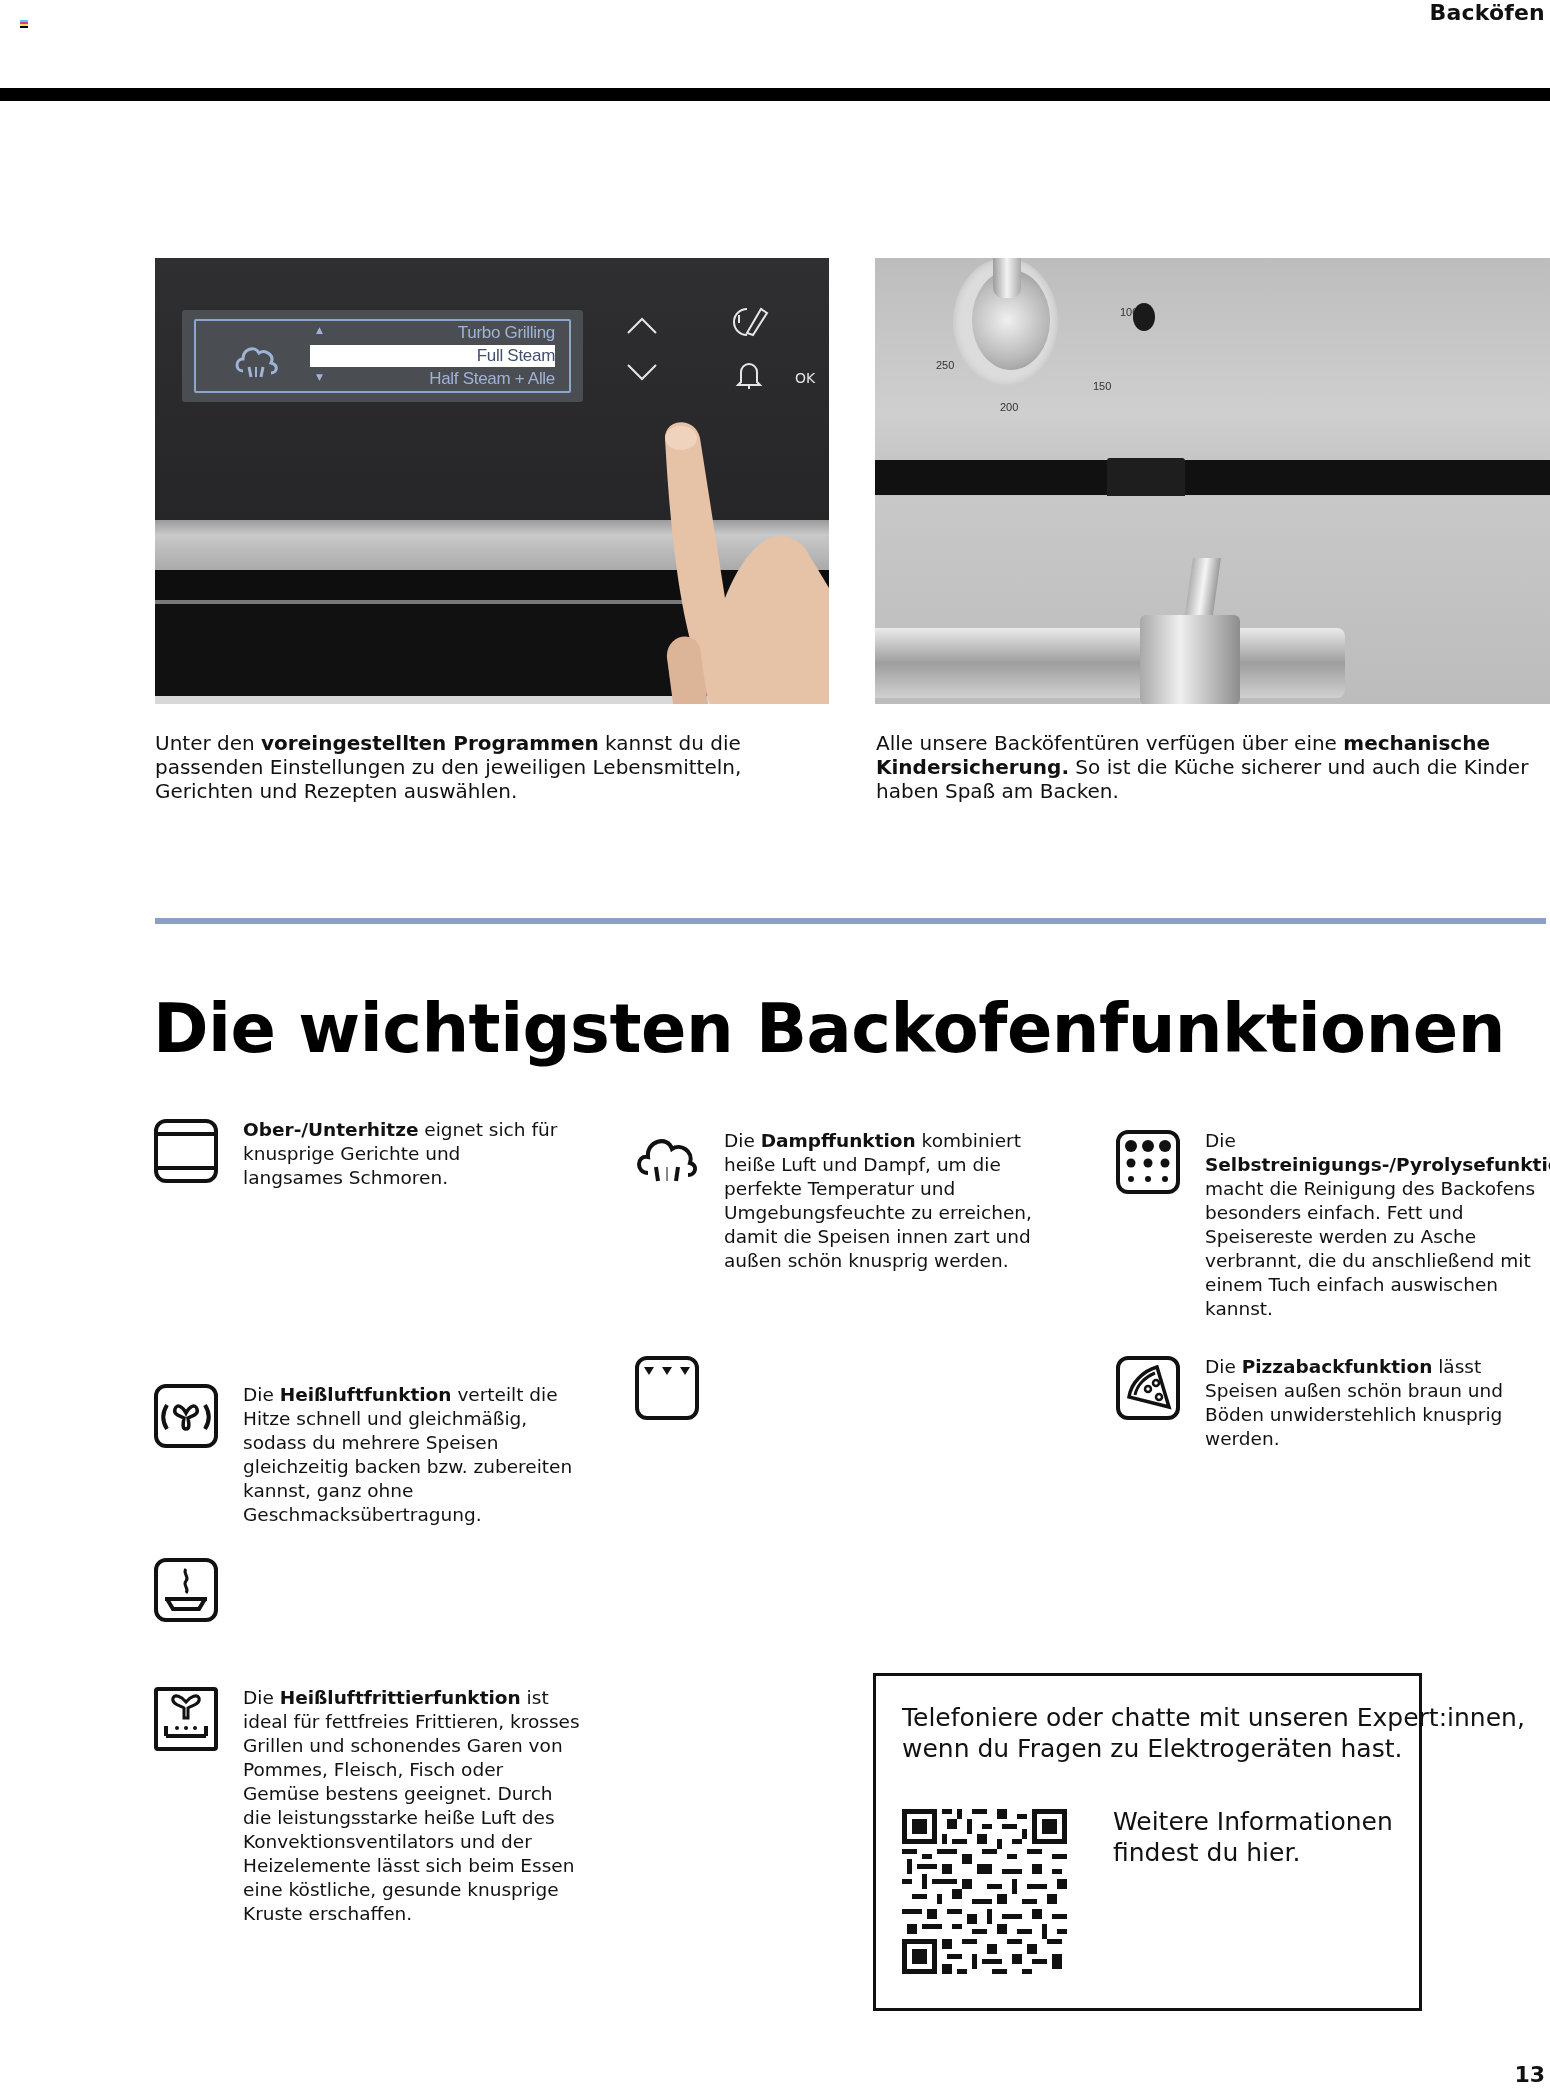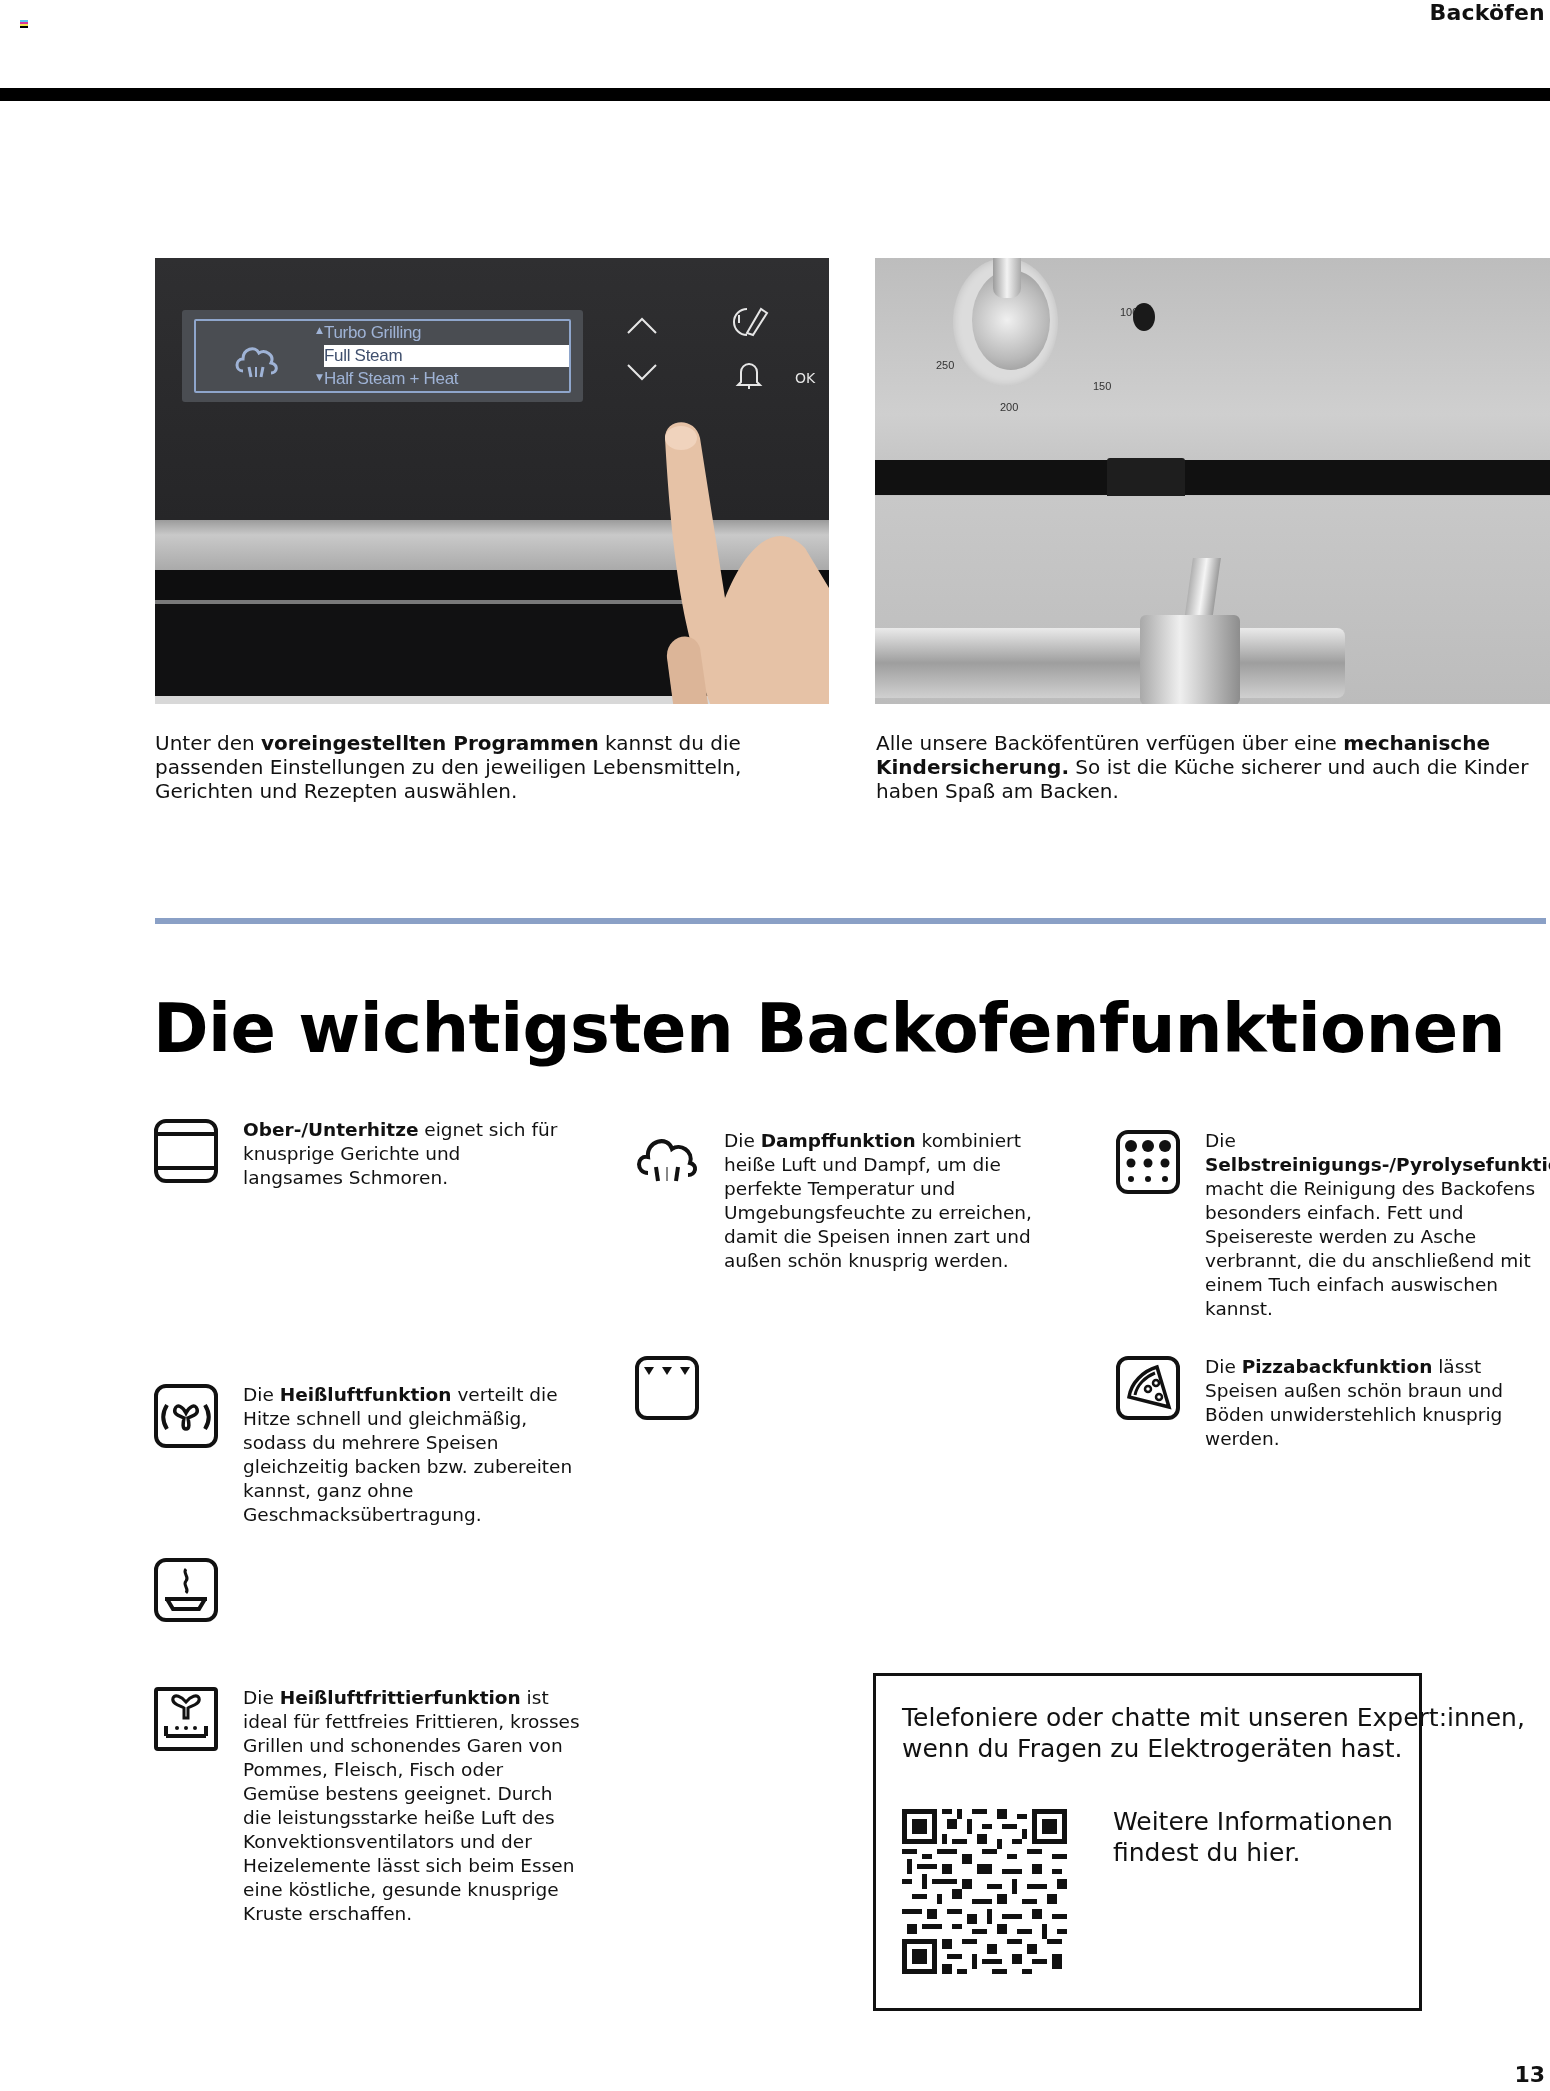--- a/index.html
+++ b/index.html
@@ -13,21 +13,21 @@
   .top-rule { position: absolute; left: 0; top: 88px; width: 1550px; height: 13px; background: #000; }
 
   .photo { position: absolute; top: 258px; height: 446px; overflow: hidden; }
   .photo-left { left: 155px; width: 674px; background: #2a2a2c; }
   .photo-right { left: 875px; width: 675px; background: linear-gradient(180deg, #bdbdbd 0%, #cfcfcf 35%, #c2c2c2 50%, #cbcbcb 100%); }
 
   
   .panel-dark { position: absolute; left: 0; top: 0; width: 100%; height: 262px; background: linear-gradient(180deg, #2f2f31 0%, #262628 100%); }
   .lcd { position: absolute; left: 27px; top: 52px; width: 401px; height: 92px; background: #4a4d52; border-radius: 3px; }
   .lcd-inner { position: absolute; left: 12px; top: 9px; width: 377px; height: 74px; border: 2px solid #8fa6cc; border-radius: 2px; }
-  .lcd-line { position: absolute; left: 128px; width: 245px; text-align: left; color: #9fb3d6; font-family: "Liberation Sans Narrow", "Liberation Sans", sans-serif; font-size: 17px; line-height: 22px; letter-spacing: -0.3px; }
+  .lcd-line { position: absolute; left: 114px; width: 245px; text-align: right; color: #9fb3d6; font-family: "Liberation Sans Narrow", "Liberation Sans", sans-serif; font-size: 17px; line-height: 22px; letter-spacing: -0.3px; }
   .lcd-line.sel { background: #ffffff; color: #40506e; }
   .lcd-arrow { position: absolute; left: 120px; color: #9fb3d6; font-size: 9px; }
   .lcd-icon { position: absolute; left: 35px; top: 20px; width: 50px; height: 40px; }
   .ctrl { position: absolute; color: #e6e6e6; }
   .ctrl-ok { font-size: 14px; }
   .rail-1 { position: absolute; left: 0; top: 262px; width: 100%; height: 50px; background: linear-gradient(180deg, #9b9b9b 0%, #c9c9c9 30%, #aaaaaa 100%); }
   .rail-2 { position: absolute; left: 0; top: 312px; width: 100%; height: 30px; background: #0e0e0f; }
   .rail-3 { position: absolute; left: 0; top: 342px; width: 100%; height: 4px; background: #7a7a7a; }
   .rail-4 { position: absolute; left: 0; top: 346px; width: 100%; height: 92px; background: #111112; }
   .rail-5 { position: absolute; left: 0; top: 438px; width: 100%; height: 8px; background: #d8d8d8; }
@@ -85,21 +85,21 @@
       <svg class="lcd-icon" viewBox="0 0 50 40">
         <path d="M12 30 C4 30 4 18 12 18 C12 8 24 4 28 12 C34 8 44 14 40 22 C48 24 46 32 40 32" fill="none" stroke="#9fb3d6" stroke-width="3"></path>
         <line x1="18" y1="26" x2="20" y2="36" stroke="#9fb3d6" stroke-width="3"></line>
         <line x1="25" y1="26" x2="25" y2="36" stroke="#9fb3d6" stroke-width="2"></line>
         <line x1="32" y1="26" x2="30" y2="36" stroke="#9fb3d6" stroke-width="3"></line>
       </svg>
       <span class="lcd-arrow" style="top:4px">▲</span>
       <div class="lcd-line" style="top:1px">Turbo Grilling</div>
       <div class="lcd-line sel" style="top:24px">Full Steam</div>
       <span class="lcd-arrow" style="top:51px">▼</span>
-      <div class="lcd-line" style="top:47px">Half Steam + Heat</div>
+      <div class="lcd-line" style="top:47px">Half Steam + Alle</div>
     </div>
   </div>
   <svg class="ctrl" style="left:470px;top:55px" width="34" height="24" viewBox="0 0 34 24">
       <polyline points="3,20 17,6 31,20" fill="none" stroke="#e6e6e6" stroke-width="2"></polyline>
     </svg>
   <svg class="ctrl" style="left:470px;top:103px" width="34" height="24" viewBox="0 0 34 24">
       <polyline points="3,4 17,18 31,4" fill="none" stroke="#e6e6e6" stroke-width="2"></polyline>
     </svg>
   <svg class="ctrl" style="left:570px;top:45px" width="46" height="36" viewBox="0 0 46 36">
     <path d="M22 6 A13 13 0 1 0 22 32" fill="none" stroke="#e6e6e6" stroke-width="2"></path>

